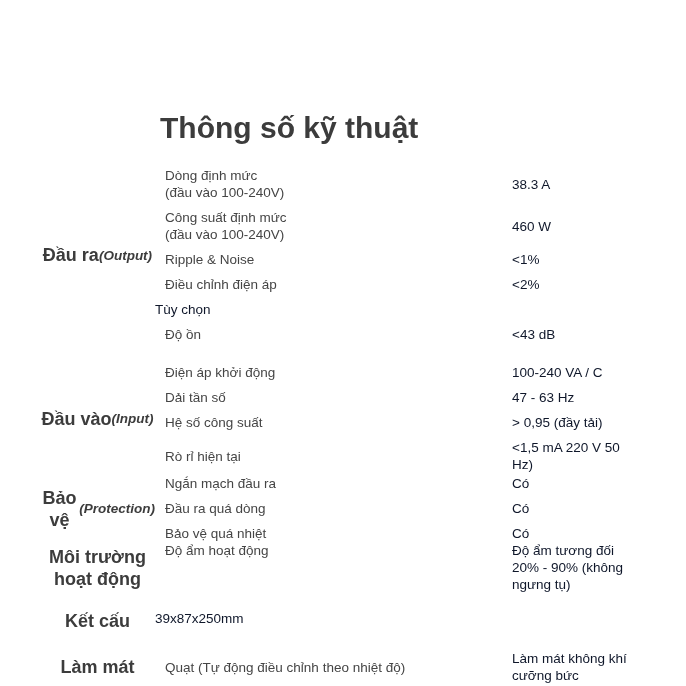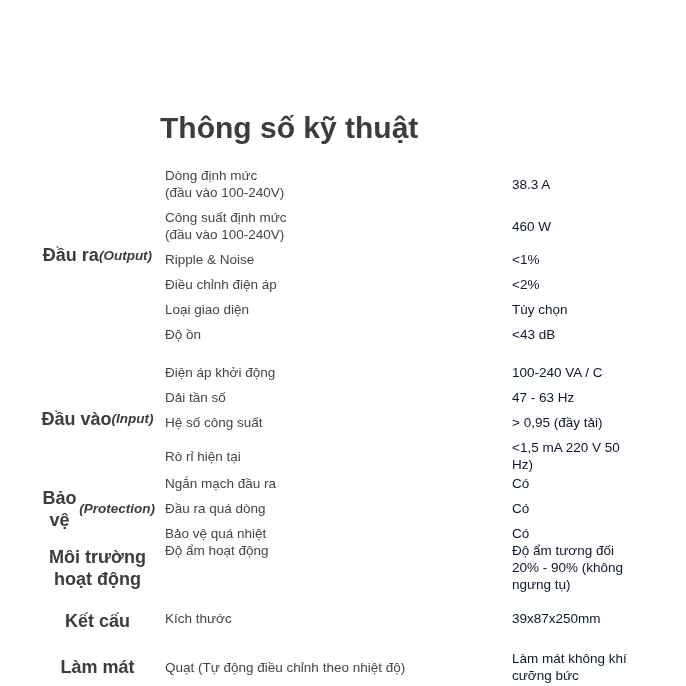--- a/index.html
+++ b/index.html
@@ -109,21 +109,20 @@
         </div>
         <div class="row">
           <div class="spec-name">Ripple &amp; Noise</div>
           <div class="spec-value">&lt;1%</div>
         </div>
         <div class="row">
           <div class="spec-name">Điều chỉnh điện áp</div>
           <div class="spec-value">&lt;2%</div>
         </div>
         <div class="row">
-          <div class="spec-name">Loại giao diện</div>
           <div class="spec-value">Tùy chọn</div>
         </div>
         <div class="row">
           <div class="spec-name">Độ ồn</div>
           <div class="spec-value">&lt;43 dB</div>
         </div>
       </div>
     </div>
 
     <div class="section s2">
@@ -183,21 +182,20 @@
         </div>
       </div>
     </div>
 
     <div class="section s5">
       <div class="label-cell">
         <div class="label-main">Kết cấu</div>
       </div>
       <div class="rows-cell">
         <div class="row">
-          <div class="spec-name">Kích thước</div>
           <div class="spec-value">39x87x250mm</div>
         </div>
       </div>
     </div>
 
     <div class="section s6">
       <div class="label-cell">
         <div class="label-main">Làm mát</div>
       </div>
       <div class="rows-cell">

